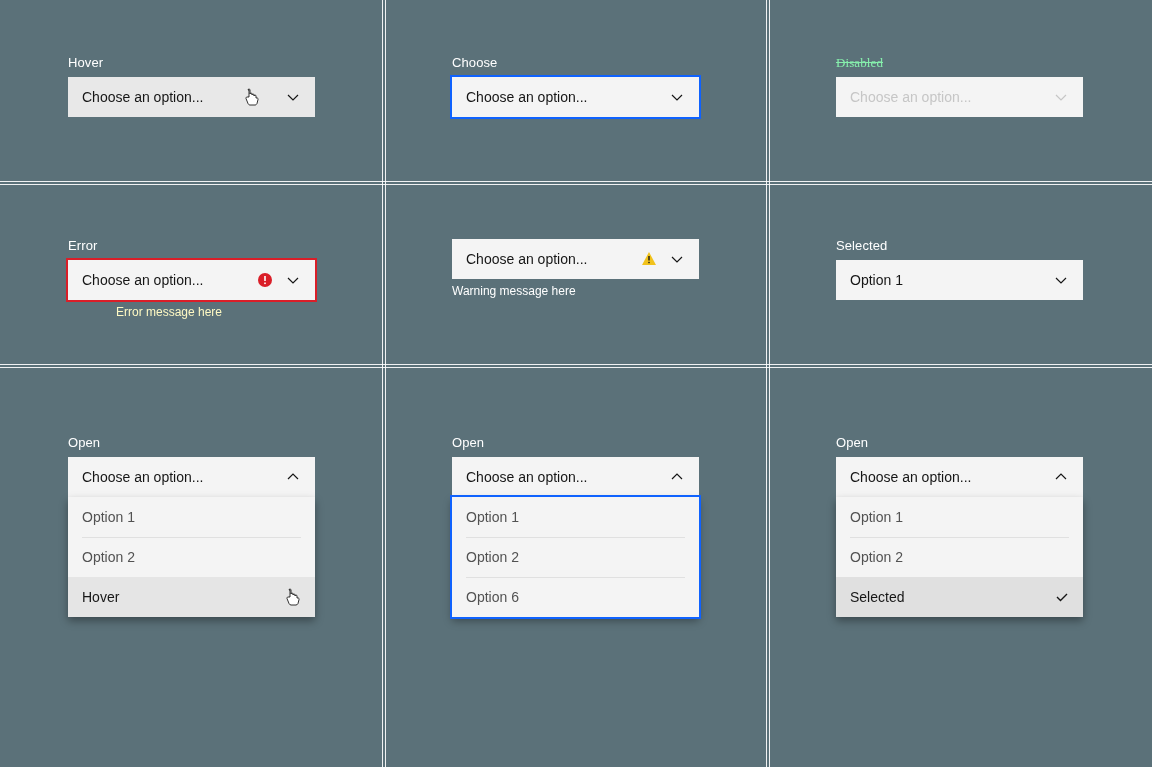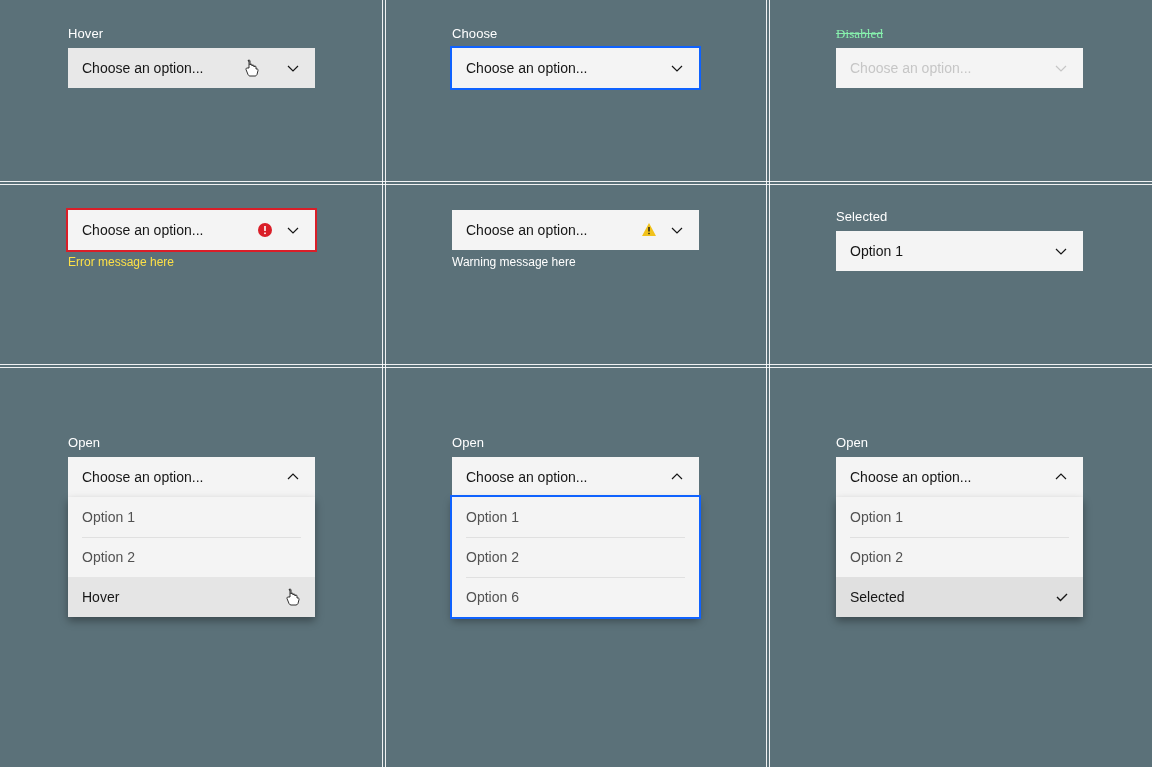--- a/index.html
+++ b/index.html
@@ -16,21 +16,21 @@
     }
     .grid {
       display: grid;
       grid-template-columns: repeat(3, 1fr);
       grid-template-rows: 183px 183px 383px;
       width: 100%;
       height: 100%;
     }
     .cell {
       position: relative;
-      padding: 27px 0 0 68px;
+      padding: 56px 0 0 68px;
     }
     
     .hline, .vline {
       position: absolute;
       background: transparent;
       pointer-events: none;
     }
     .hline {
       left: 0;
       width: 100%;
@@ -100,21 +100,22 @@
       width: 16px;
       height: 16px;
       flex-shrink: 0;
     }
     .helper-text {
       font-size: 12px;
       margin-top: 6px;
       line-height: 1;
     }
     .helper-text.error {
-      color: #fde047;
+      color: #fef9c3;
+      margin-left: 48px;
     }
     .helper-text.warning {
       color: #ffffff;
     }
     .status-icon {
       width: 16px;
       height: 16px;
       flex-shrink: 0;
       margin-left: auto;
       margin-right: 12px;
@@ -219,20 +220,21 @@
     <div class="state-label disabled-label">Disabled</div>
     <div class="dropdown disabled">
       <span class="dropdown-text">Choose an option...</span>
       <svg class="chevron" viewBox="0 0 16 16">
           <path d="M3 6l5 5 5-5" fill="none" stroke="#c6c6c6" stroke-width="1.2"></path>
         </svg>
     </div>
   </div>
 
   <div class="cell">
+    <div class="state-label">Error</div>
     <div class="dropdown error">
       <span class="dropdown-text">Choose an option...</span>
       <svg class="status-icon" viewBox="0 0 16 16">
         <circle cx="8" cy="8" r="7" fill="#da1e28"></circle>
         <rect x="7.2" y="4" width="1.6" height="5" fill="#fff"></rect>
         <rect x="7.2" y="10.5" width="1.6" height="1.6" fill="#fff"></rect>
       </svg>
       <svg class="chevron" viewBox="0 0 16 16">
           <path d="M3 6l5 5 5-5" fill="none" stroke="#161616" stroke-width="1.2"></path>
         </svg>

